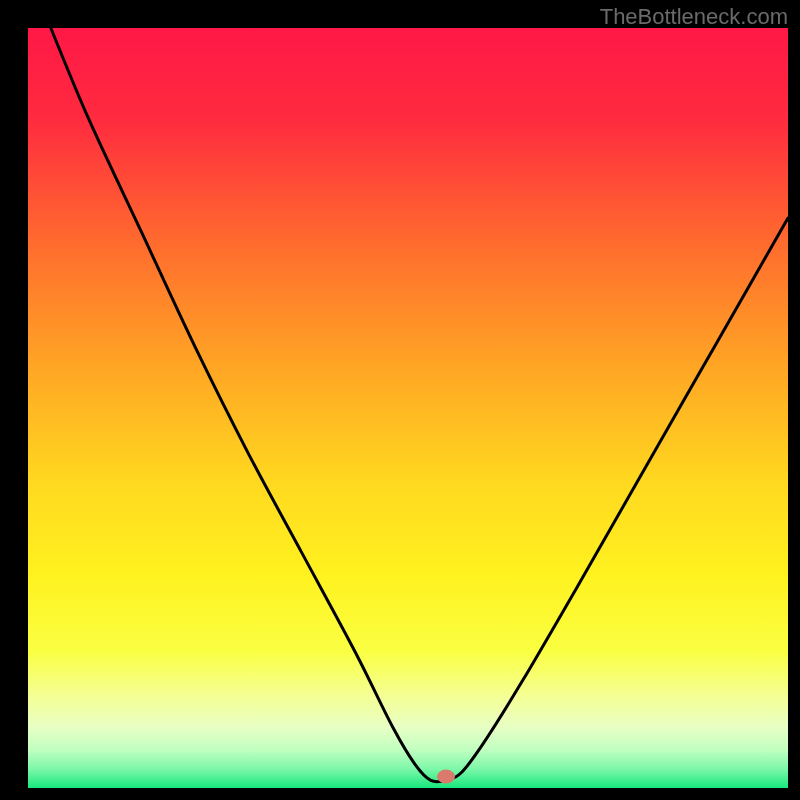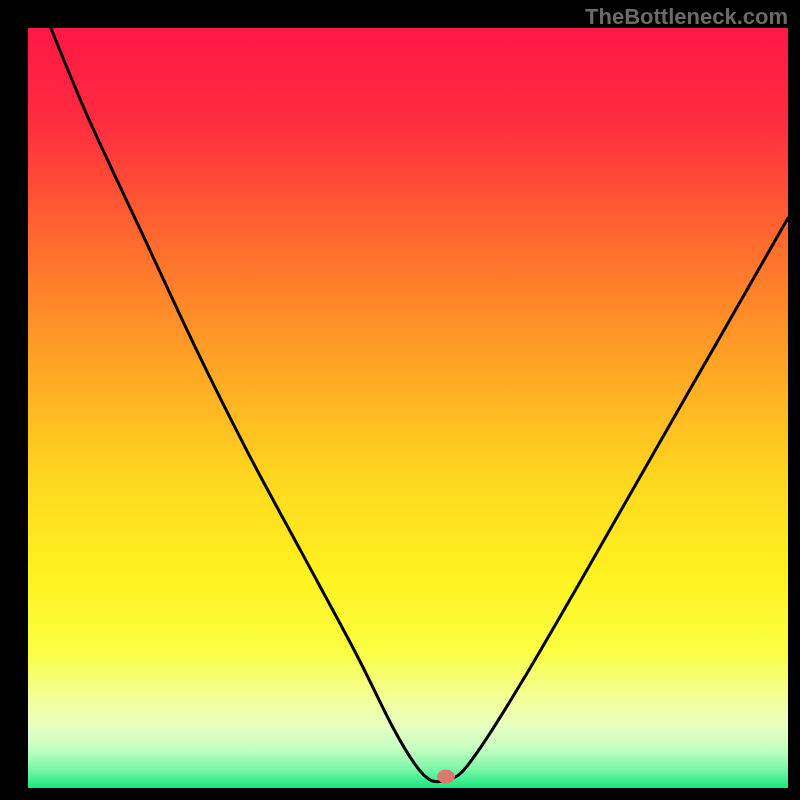--- a/index.html
+++ b/index.html
@@ -16,21 +16,21 @@
     width: 800px;
     height: 800px;
   }
   .watermark {
     position: absolute;
     top: 4px;
     right: 12px;
     color: #6a6a6a;
     font-size: 22px;
     z-index: 10;
-    font-weight: 700;
+    font-weight: 400;
   }
   svg {
     position: absolute;
     top: 0;
     left: 0;
   }
 </style>
 </head>
 <body>
 

